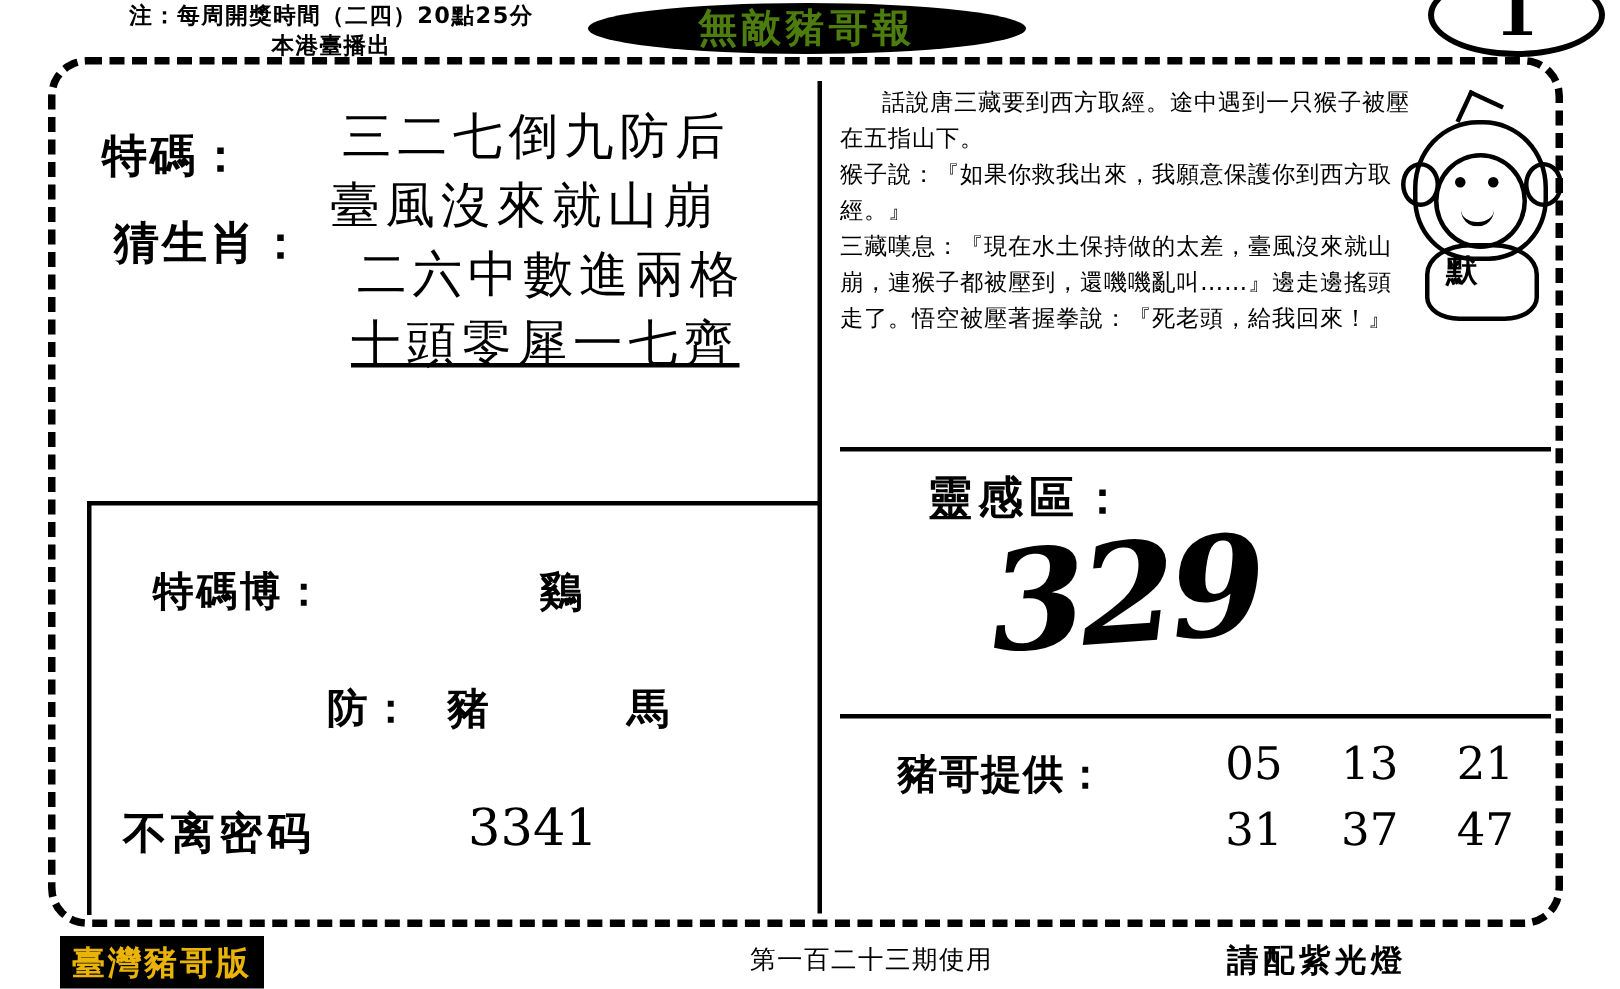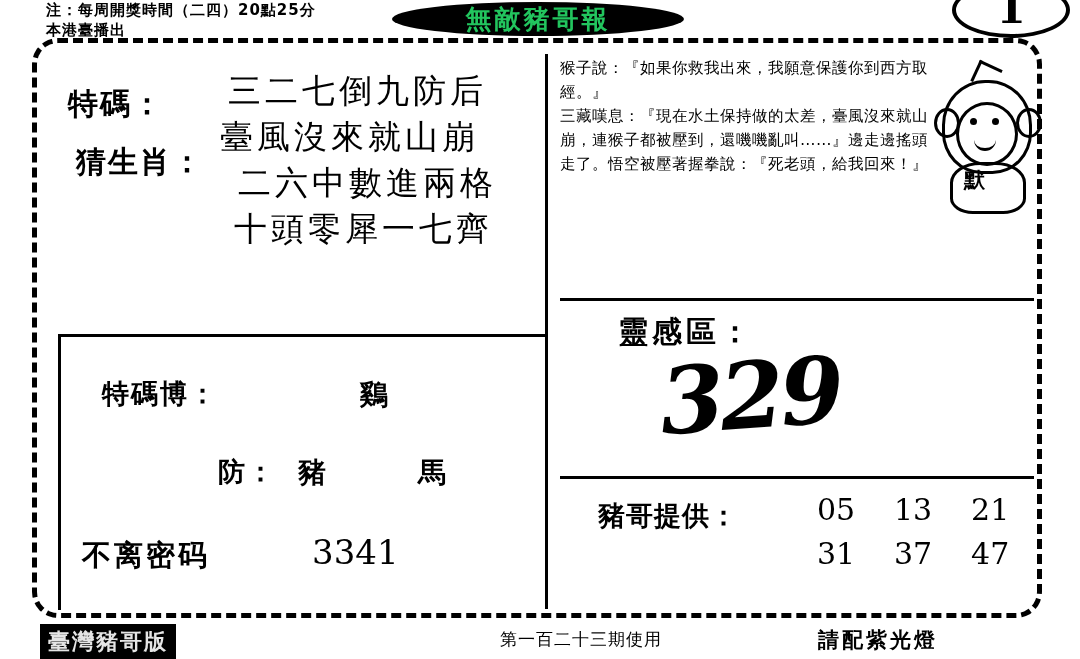--- a/index.html
+++ b/index.html
@@ -10,28 +10,28 @@
     color:#000;
     overflow:hidden;
     position:relative;
   }
   .page{position:absolute;left:0;top:0;width:1080px;height:659px;}
 
   
   .topstrip{position:absolute;left:0;top:0;width:1080px;height:40px;}
   .note{
     position:absolute;left:46px;top:0px;width:350px;
-    font-size:15px;line-height:20px;
+    font-size:15px;line-height:20px;text-align:center;
     font-family:"DejaVu Sans", sans-serif;font-weight:bold;
     letter-spacing:1px;
   }
   .note .l2{display:block;}
   .banner{
     position:absolute;left:392px;top:2px;width:292px;height:34px;
-    background:#000;color:#22c55e;
+    background:#000;color:#4d7c0f;
     border-radius:50%/50%;
     text-align:center;font-size:26px;line-height:34px;font-weight:bold;
     letter-spacing:3px;
     font-family:"DejaVu Sans", sans-serif;
   }
   .corner{
     position:absolute;right:8px;top:-18px;width:120px;height:56px;
     overflow:hidden;
   }
   .corner .ring{
@@ -77,21 +77,21 @@
   }
   .poem .line{
     font-size:33px;line-height:46px;letter-spacing:4px;
     font-family:"DejaVu Serif", serif;
     white-space:nowrap;
   }
   .poem .l1{margin-left:8px;}
   .poem .l2{margin-left:0px;}
   .poem .l3{margin-left:14px;margin-top:26px;}
   .poem .l4{margin-left:18px;}
-  .poem .l5{margin-left:14px;}
+  .poem .l5{margin-left:14px;text-decoration:underline;}
 
   
   .lhr{
     position:absolute;left:18px;top:288px;width:488px;height:3px;background:#000;
   }
   .lhr-v{
     position:absolute;left:18px;top:288px;width:3px;height:276px;background:#000;
   }
 
   .bo-row{
@@ -188,21 +188,21 @@
   .nums .nrow{display:block;height:44px;}
   .nums .n{
     display:inline-block;width:72px;text-align:center;
     font-size:30px;font-family:"DejaVu Serif", serif;
   }
 
   
   .footer{position:absolute;left:0;top:622px;width:1080px;height:37px;}
   .f-left{
     position:absolute;left:40px;top:2px;
-    background:#000;color:#e5e5e5;padding:3px 8px;
+    background:#000;color:#eab308;padding:3px 8px;
     font-size:22px;font-weight:bold;letter-spacing:2px;
     font-family:"DejaVu Sans", sans-serif;
   }
   .f-mid{
     position:absolute;left:500px;top:6px;
     font-size:17px;letter-spacing:1px;
     font-family:"DejaVu Sans", sans-serif;
   }
   .f-right{
     position:absolute;left:818px;top:4px;
@@ -262,20 +262,21 @@
       <div class="mima-row">
         <span class="mima-label">不离密码</span>
         <span class="mima-value">3341</span>
       </div>
 
     </div>
 
     <div class="right">
 
       <div class="story">
+        <p class="indent">話說唐三藏要到西方取經。途中遇到一只猴子被壓在五指山下。</p>
         <p>猴子說：『如果你救我出來，我願意保護你到西方取經。』</p>
         <p>三藏嘆息：『現在水土保持做的太差，臺風沒來就山崩，連猴子都被壓到，還嘰嘰亂叫……』邊走邊搖頭走了。悟空被壓著握拳說：『死老頭，給我回來！』</p>
       </div>
 
       <div class="doodle">
         <div class="tuft"></div>
         <div class="head"></div>
         <div class="ear-l"></div>
         <div class="ear-r"></div>
         <div class="face"></div>

